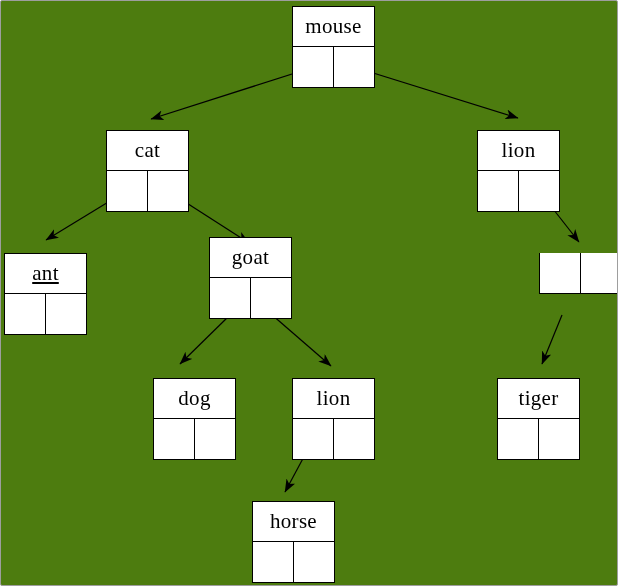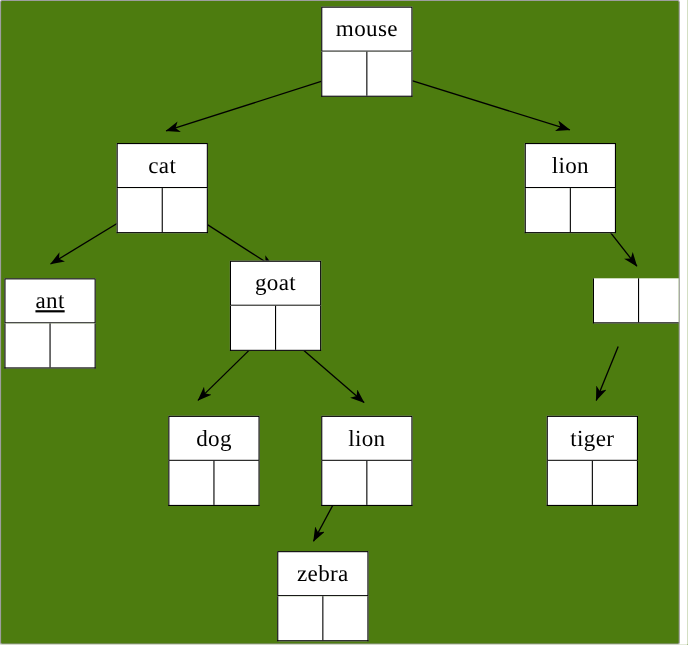--- a/index.html
+++ b/index.html
@@ -132,20 +132,20 @@
         </div>
       </div>
       <div class="node" style="left: 496px; top: 377px; width: 83px; text-align: right;">
         <div class="label" style="height:41px;border-color:#000000">tiger</div>
         <div class="cells" style="height:41px;border-color:#000000">
           <div class="cell cl" style="border-color:#000000"></div>
           <div class="cell cr"></div>
         </div>
       </div>
       <div class="node" style="left: 251px; top: 500px; width: 83px;">
-        <div class="label" style="height:41px;border-color:#000000">zebra</div>
+        <div class="label" style="height:41px;border-color:#000000">horse</div>
         <div class="cells" style="height:41px;border-color:#000000">
           <div class="cell cl" style="border-color:#000000"></div>
           <div class="cell cr"></div>
         </div>
       </div>
     </div>
 </div>
 
 </body></html>

